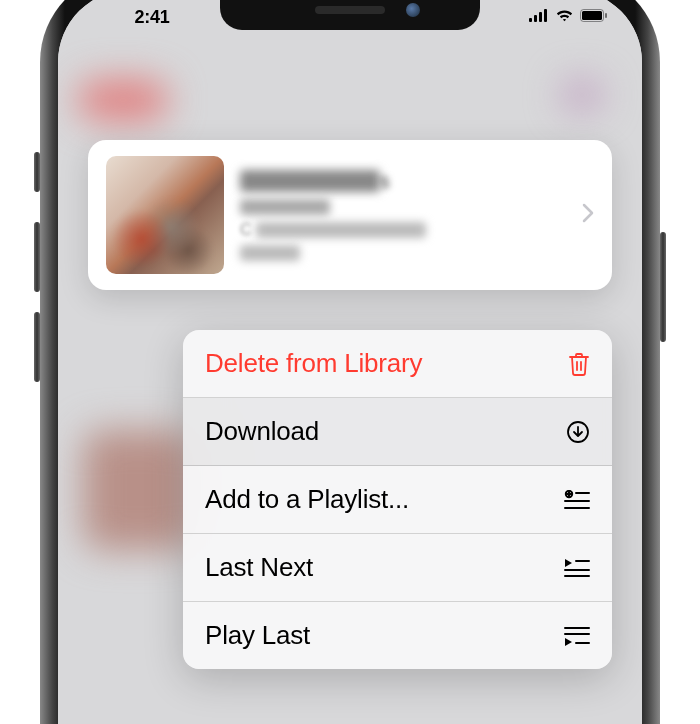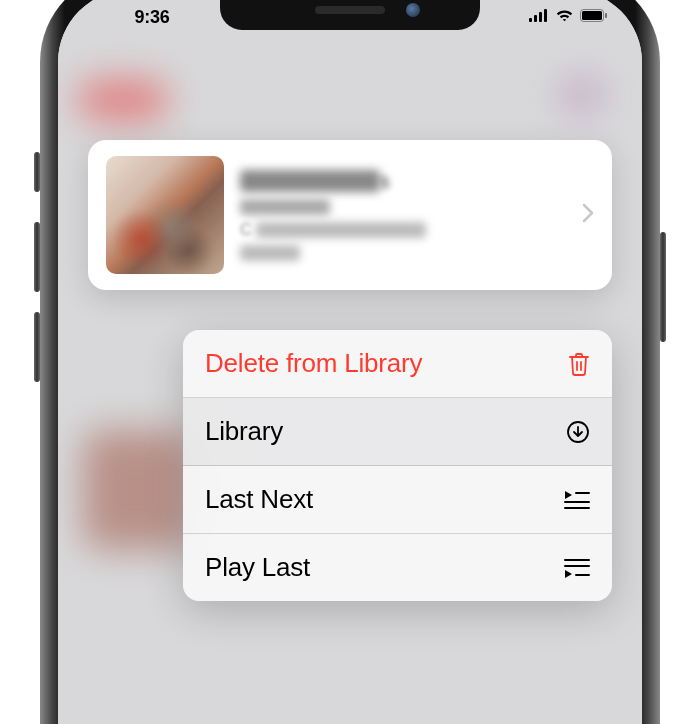--- a/index.html
+++ b/index.html
@@ -259,21 +259,21 @@
 
     <div class="blur-bg">
       <div class="blur-blob bb1"></div>
       <div class="blur-blob bb2"></div>
 
       <div class="blur-blob bb4"></div>
 
     </div>
 
     <div class="status-bar">
-      <div class="status-left">9:36</div>
+      <div class="status-left">2:41</div>
       <div class="status-right">
         <span>
           <svg width="20" height="13" viewBox="0 0 20 13">
               <rect x="0" y="9" width="3" height="4" rx="1" fill="#000"></rect>
               <rect x="5" y="6" width="3" height="7" rx="1" fill="#000"></rect>
               <rect x="10" y="3" width="3" height="10" rx="1" fill="#000"></rect>
               <rect x="15" y="0" width="3" height="13" rx="1" fill="#000"></rect>
             </svg>
         </span>
         <span>
@@ -320,30 +320,43 @@
               <path d="M2 5h18"></path>
               <path d="M8 5V3a1 1 0 011-1h4a1 1 0 011 1v2"></path>
               <path d="M4 5l1 16a2 2 0 002 2h8a2 2 0 002-2l1-16"></path>
               <line x1="9" y1="10" x2="9" y2="18"></line>
               <line x1="13" y1="10" x2="13" y2="18"></line>
             </svg>
         </span>
       </div>
 
       <div class="menu-item highlight">
-        <span>Library</span>
+        <span>Download</span>
         <span class="menu-icon">
           <svg width="24" height="24" viewBox="0 0 24 24" fill="none" stroke="#000" stroke-width="1.8" stroke-linecap="round" stroke-linejoin="round">
               <circle cx="12" cy="12" r="10"></circle>
               <path d="M12 7v8"></path>
               <path d="M8 12l4 4 4-4"></path>
             </svg>
         </span>
       </div>
 
+      <div class="menu-item">
+        <span>Add to a Playlist...</span>
+        <span class="menu-icon">
+          <svg width="26" height="20" viewBox="0 0 26 20" fill="none" stroke="#000" stroke-width="2" stroke-linecap="round">
+              <circle cx="5" cy="4" r="3.2"></circle>
+              <line x1="5" y1="2" x2="5" y2="6"></line>
+              <line x1="3" y1="4" x2="7" y2="4"></line>
+              <line x1="12" y1="3" x2="25" y2="3"></line>
+              <line x1="1" y1="11" x2="25" y2="11"></line>
+              <line x1="1" y1="18" x2="25" y2="18"></line>
+            </svg>
+        </span>
+      </div>
 
       <div class="menu-item">
         <span>Last Next</span>
         <span class="menu-icon">
           <svg width="26" height="20" viewBox="0 0 26 20" fill="#000" stroke="#000" stroke-width="2" stroke-linecap="round">
               <path d="M1 1 L8 5 L1 9 Z" stroke-width="0"></path>
               <line x1="12" y1="3" x2="25" y2="3"></line>
               <line x1="1" y1="12" x2="25" y2="12"></line>
               <line x1="1" y1="18" x2="25" y2="18"></line>
             </svg>

